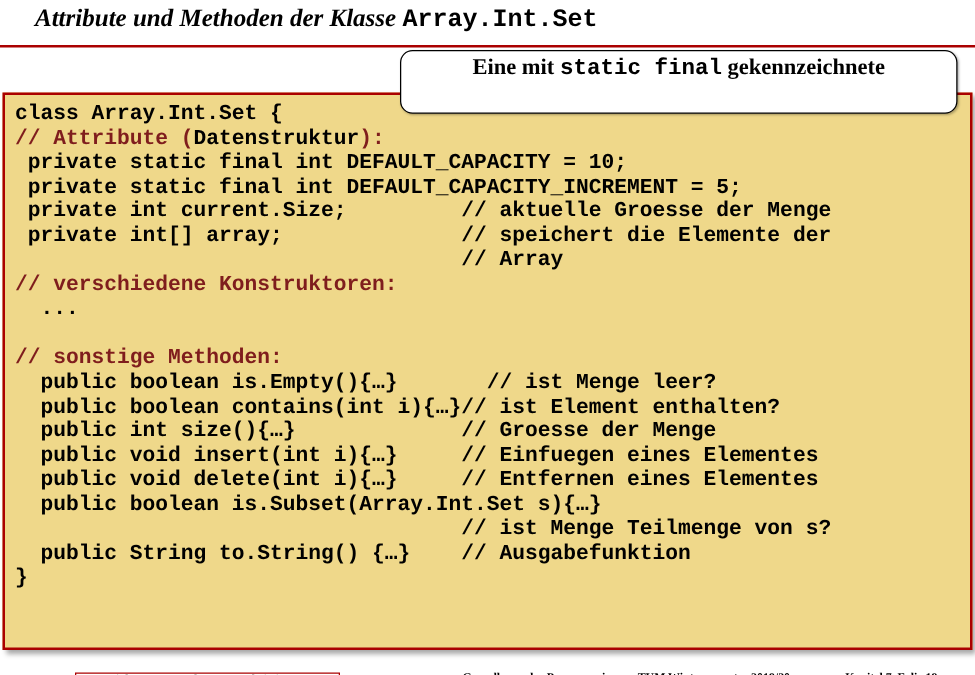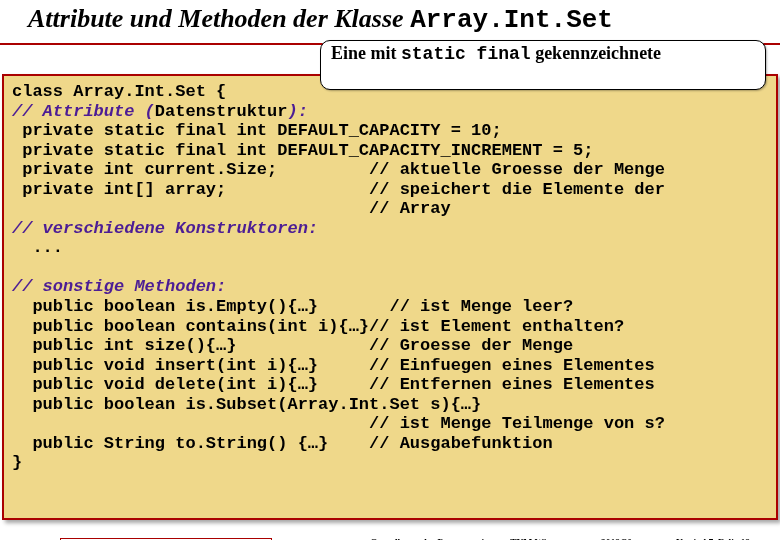--- a/index.html
+++ b/index.html
@@ -6,60 +6,60 @@
     margin: 0;
     padding: 0;
     width: 780px;
     height: 540px;
     background: #fff;
     font-family: "Times New Roman", serif;
     position: relative;
     overflow: hidden;
   }
   .title {
-    font-size: 26px;
+    font-size: 20px;
     font-style: italic;
     font-weight: bold;
     padding: 4px 0 8px 28px;
     border-bottom: 2px solid #a00;
   }
   .title .mono { font-family: "Courier New", monospace; font-style: normal; }
   .callout {
     position: absolute;
     top: 40px;
     left: 320px;
     width: 424px;
     background: #fff;
     border: 1px solid #000;
     border-radius: 10px;
     padding: 2px 10px 4px 10px;
     font-size: 18px;
     font-weight: bold;
-    text-align: left;
+    text-align: center;
     box-shadow: 1px 1px 2px rgba(0,0,0,.3);
     z-index: 5;
   }
   .callout .mono { font-family: "Courier New", monospace; }
   .codebox {
     position: absolute;
     top: 74px;
     left: 2px;
     width: 756px;
     height: 430px;
     background: #efd88a;
     border: 2px solid #a00;
     padding: 6px 8px;
     box-shadow: 3px 3px 4px rgba(0,0,0,.35);
     font-family: "Courier New", monospace;
     font-size: 17px;
     font-weight: bold;
     line-height: 1.15;
     white-space: pre;
   }
-  .blue { color: #4c1d95; font-style: italic; }
+  .blue { color: #7f1d1d; }
   .footer {
     position: absolute;
     bottom: 2px;
     left: 0;
     width: 780px;
     font-size: 9.5px;
     font-weight: bold;
   }
   .footer .fl {
     position: absolute;

